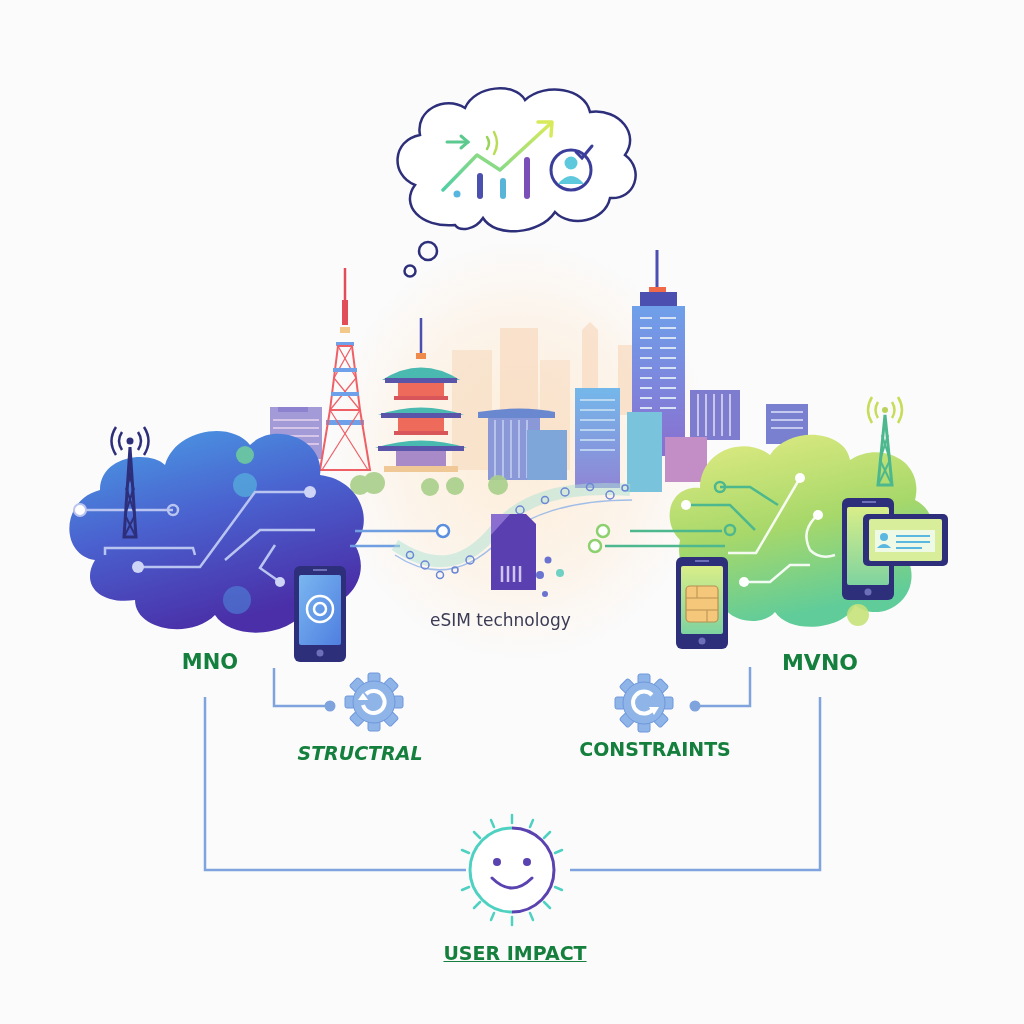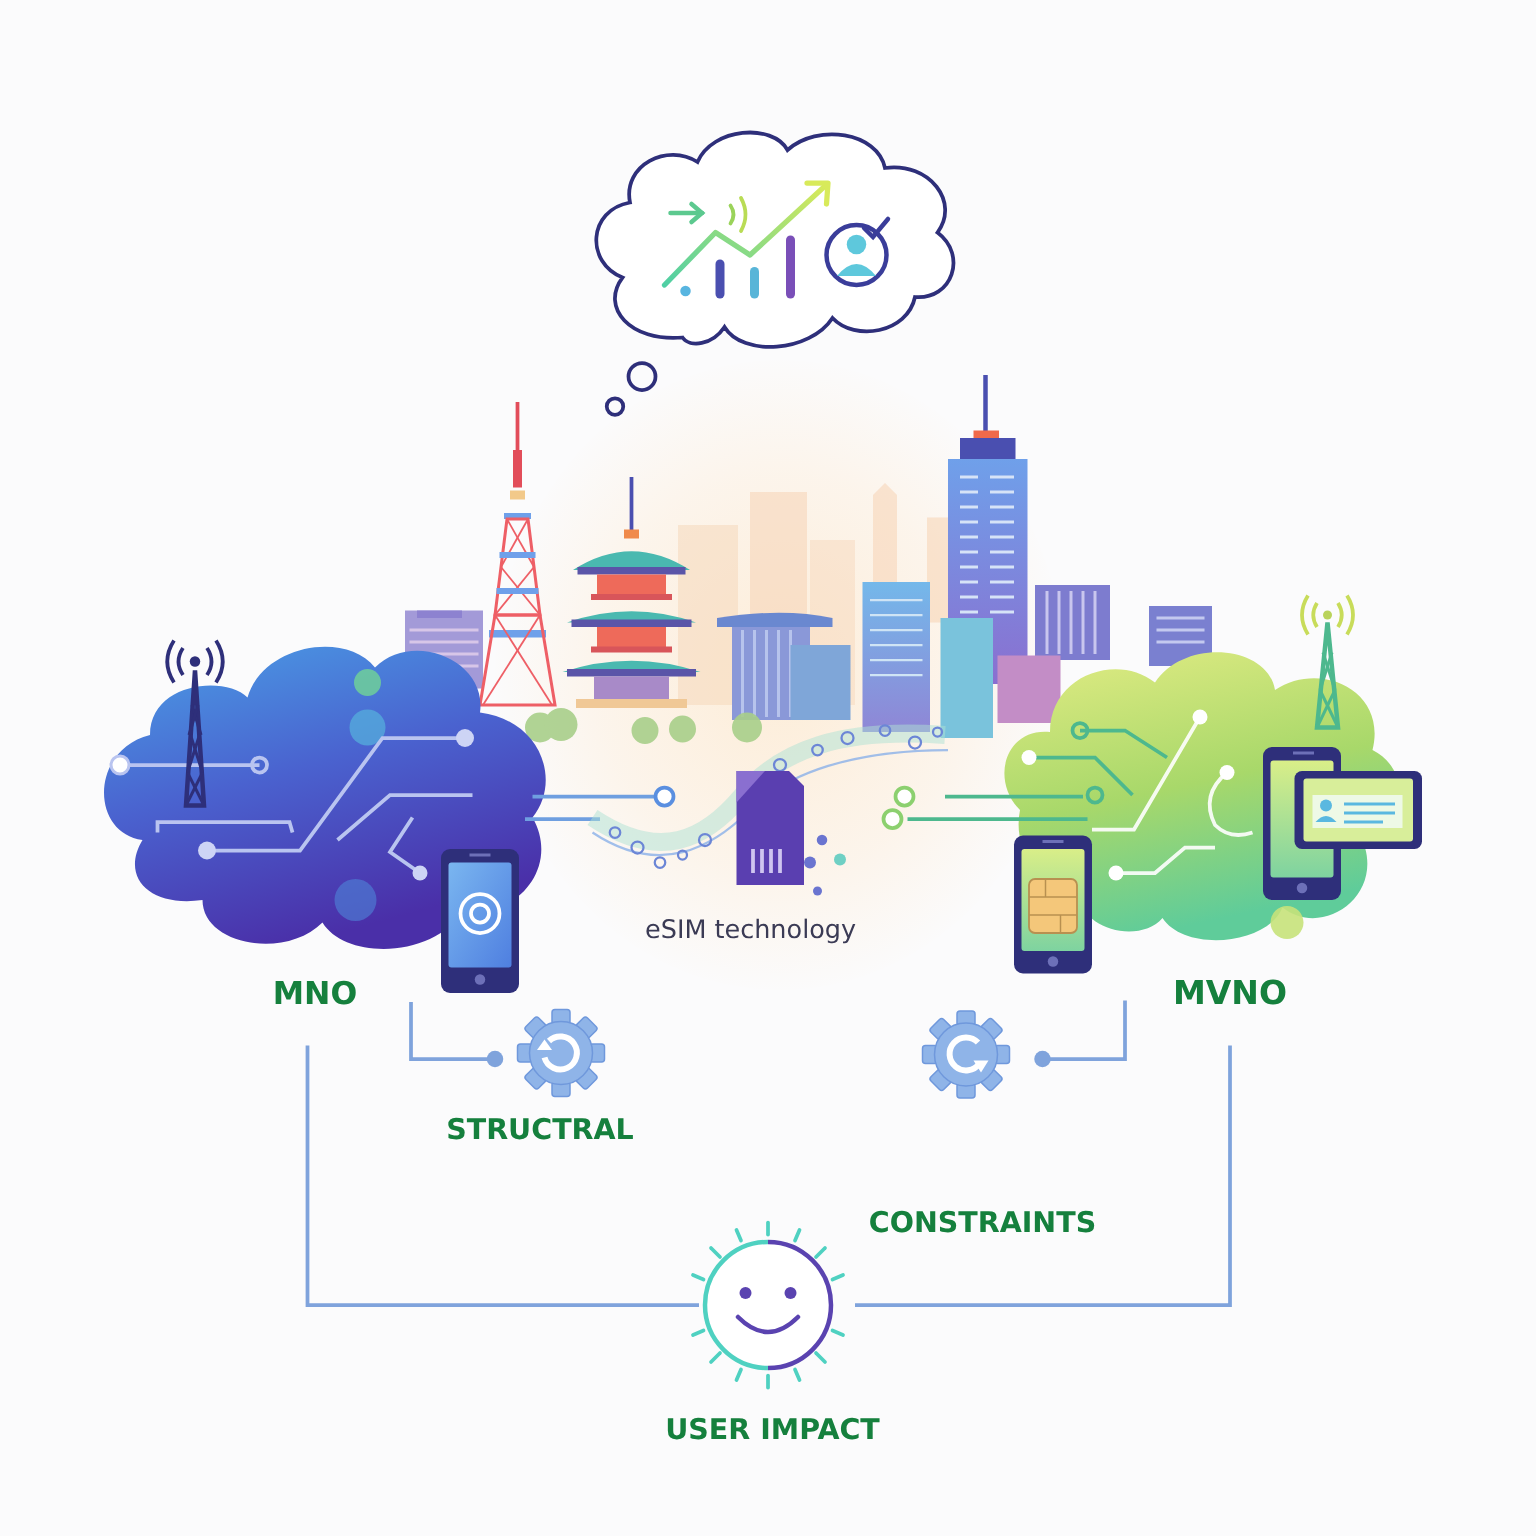--- a/index.html
+++ b/index.html
@@ -3,23 +3,23 @@
 <meta charset="utf-8">
 <style>
   html, body { margin:0; padding:0; }
   body { width:1024px; height:1024px; background:#fbfbfc; position:relative; overflow:hidden; font-family:"DejaVu Sans", sans-serif; }
   .glow { position:absolute; left:330px; top:240px; width:380px; height:420px; border-radius:50%;
           background:radial-gradient(ellipse at center, rgba(253,236,214,0.95) 0%, rgba(253,240,224,0.6) 45%, rgba(251,251,252,0) 72%); }
   svg.scene { position:absolute; left:0; top:0; }
   .label { position:absolute; color:#15803d; font-family:"DejaVu Sans", sans-serif; font-weight:bold; text-align:center; letter-spacing:0px; }
   .lbl-mno { left:160px; top:650px; width:100px; font-size:21px; }
   .lbl-mvno { left:765px; top:650px; width:110px; font-size:22px; }
-  .lbl-struct { left:270px; top:740px; width:180px; font-size:19px; line-height:26px; }
-  .lbl-constr { left:565px; top:804px; width:180px; font-size:19px; }
-  .lbl-user { left:420px; top:942px; width:190px; font-size:19px; }
+  .lbl-struct { left:270px; top:740px; width:180px; font-size:19px; line-height:26px;font-style:italic; }
+  .lbl-constr { left:565px; top:738px; width:180px; font-size:19px; }
+  .lbl-user { left:420px; top:942px; width:190px; font-size:19px;text-decoration:underline; }
   .lbl-esim { position:absolute; left:430px; top:610px; width:180px; text-align:left; font-size:17px; color:#3b3b55; font-family:"DejaVu Sans", sans-serif; }
 </style>
 </head>
 <body>
 
 <div class="glow"></div>
 
 <svg class="scene" width="1024" height="1024" viewBox="0 0 1024 1024">
   <defs>
     <linearGradient id="gMno" x1="0" y1="0" x2="0.4" y2="1">

